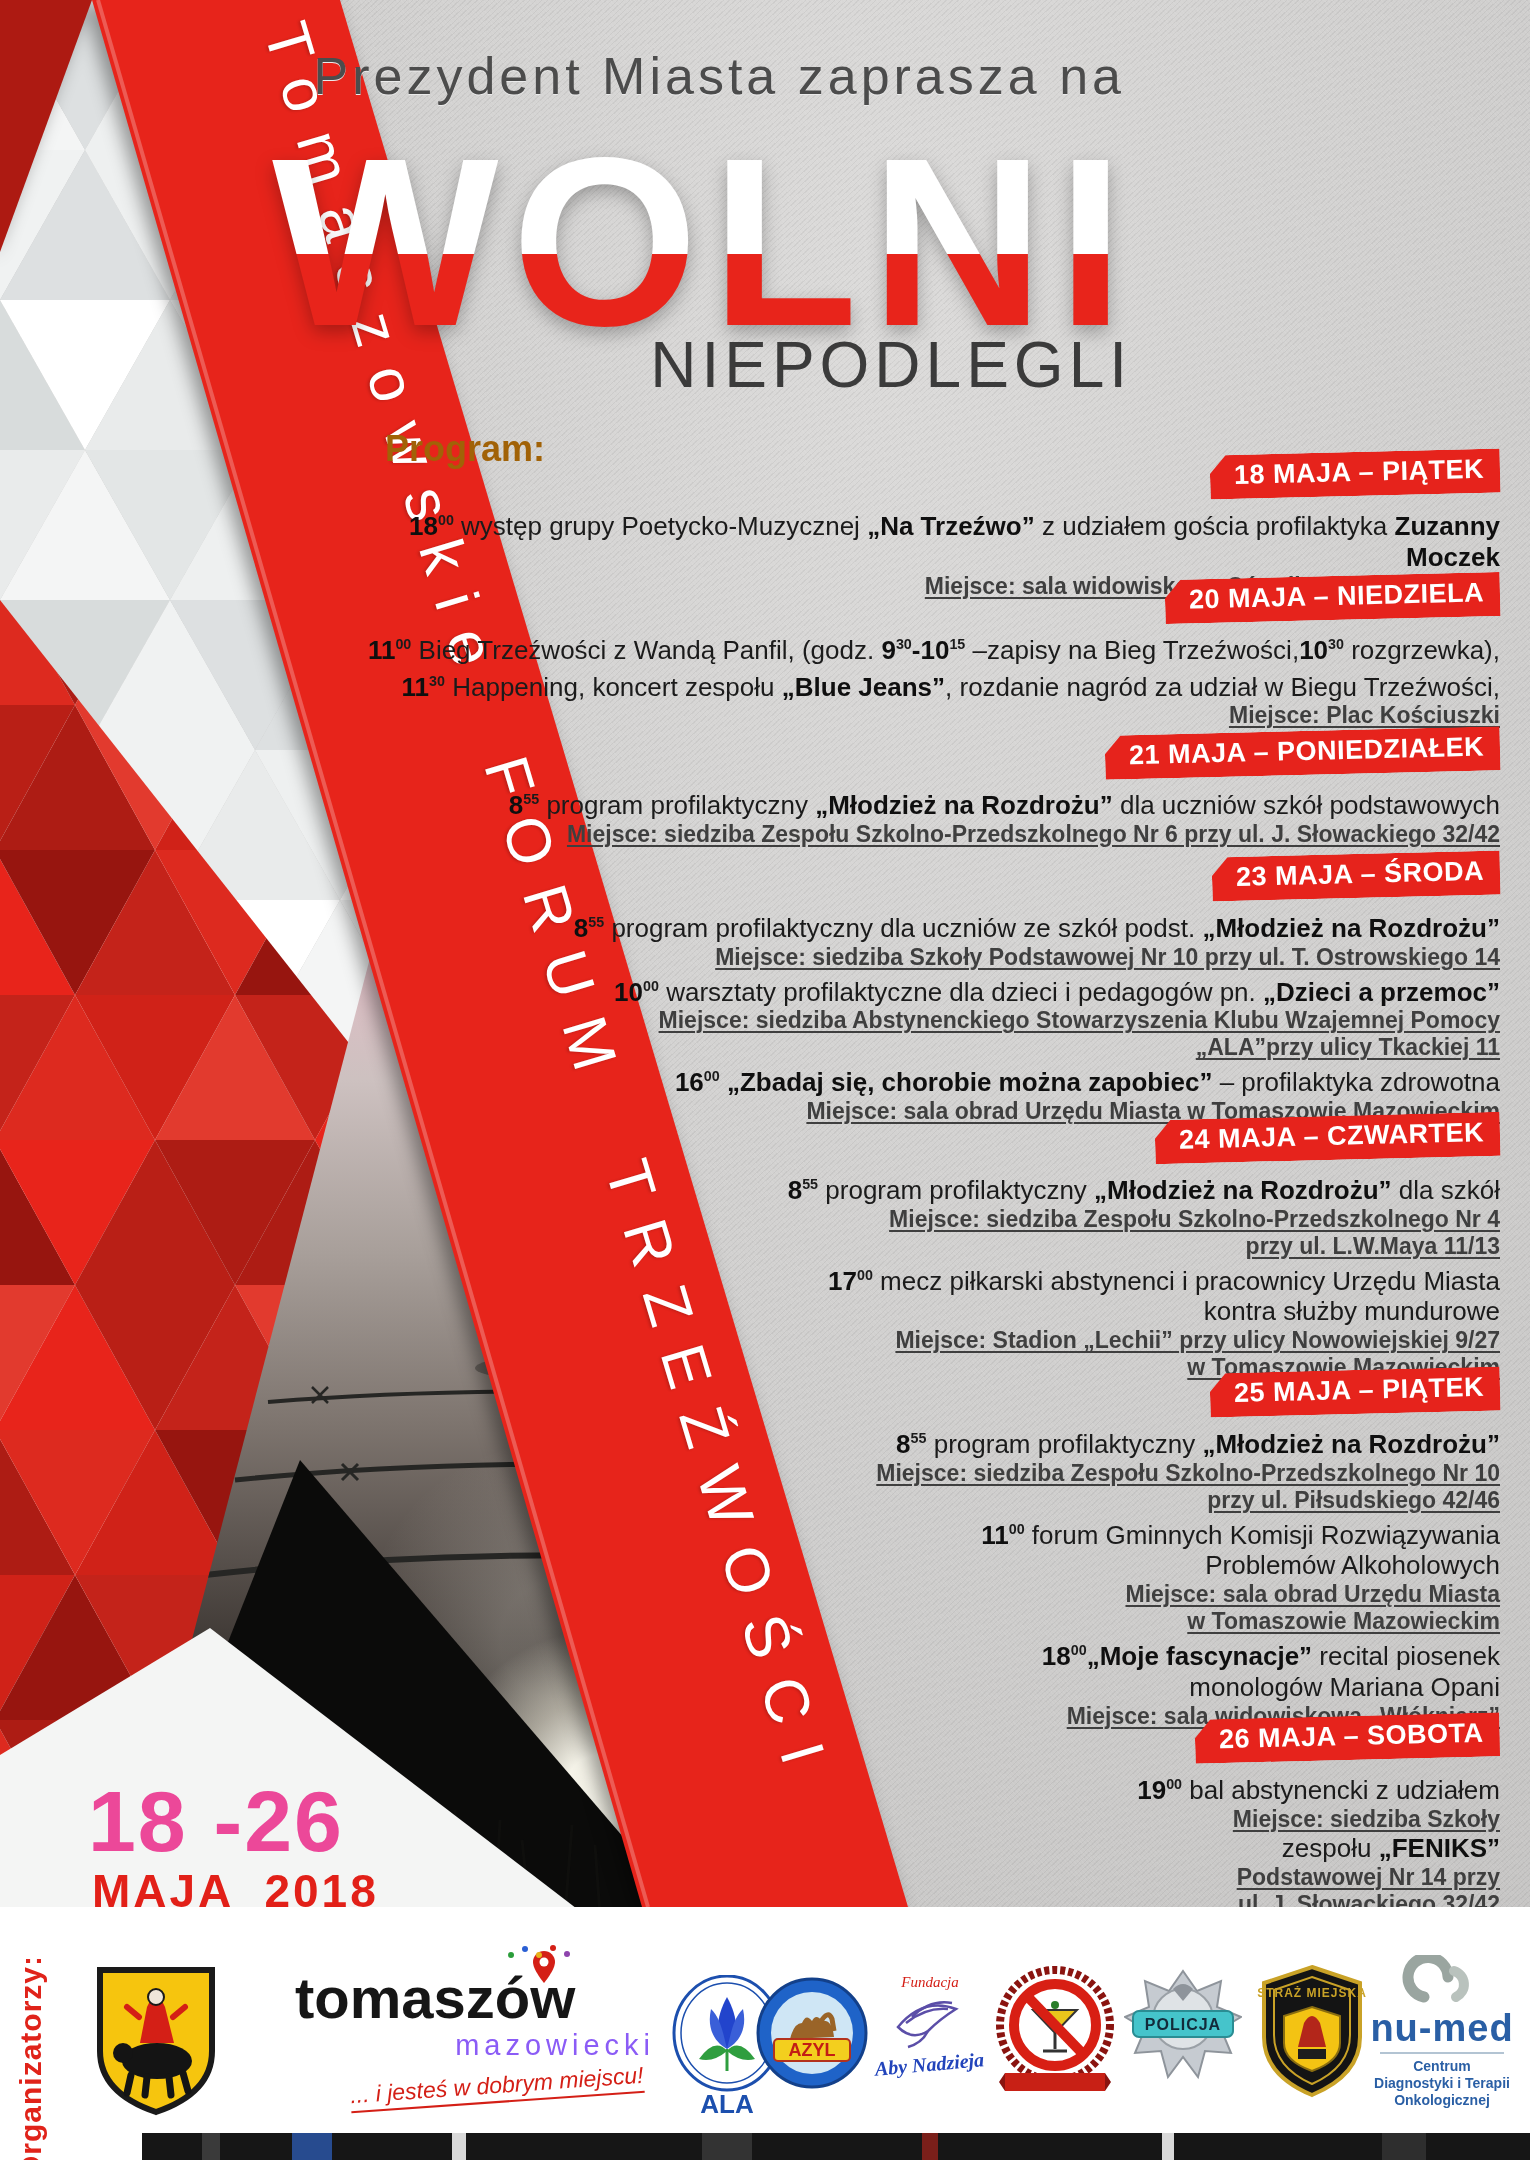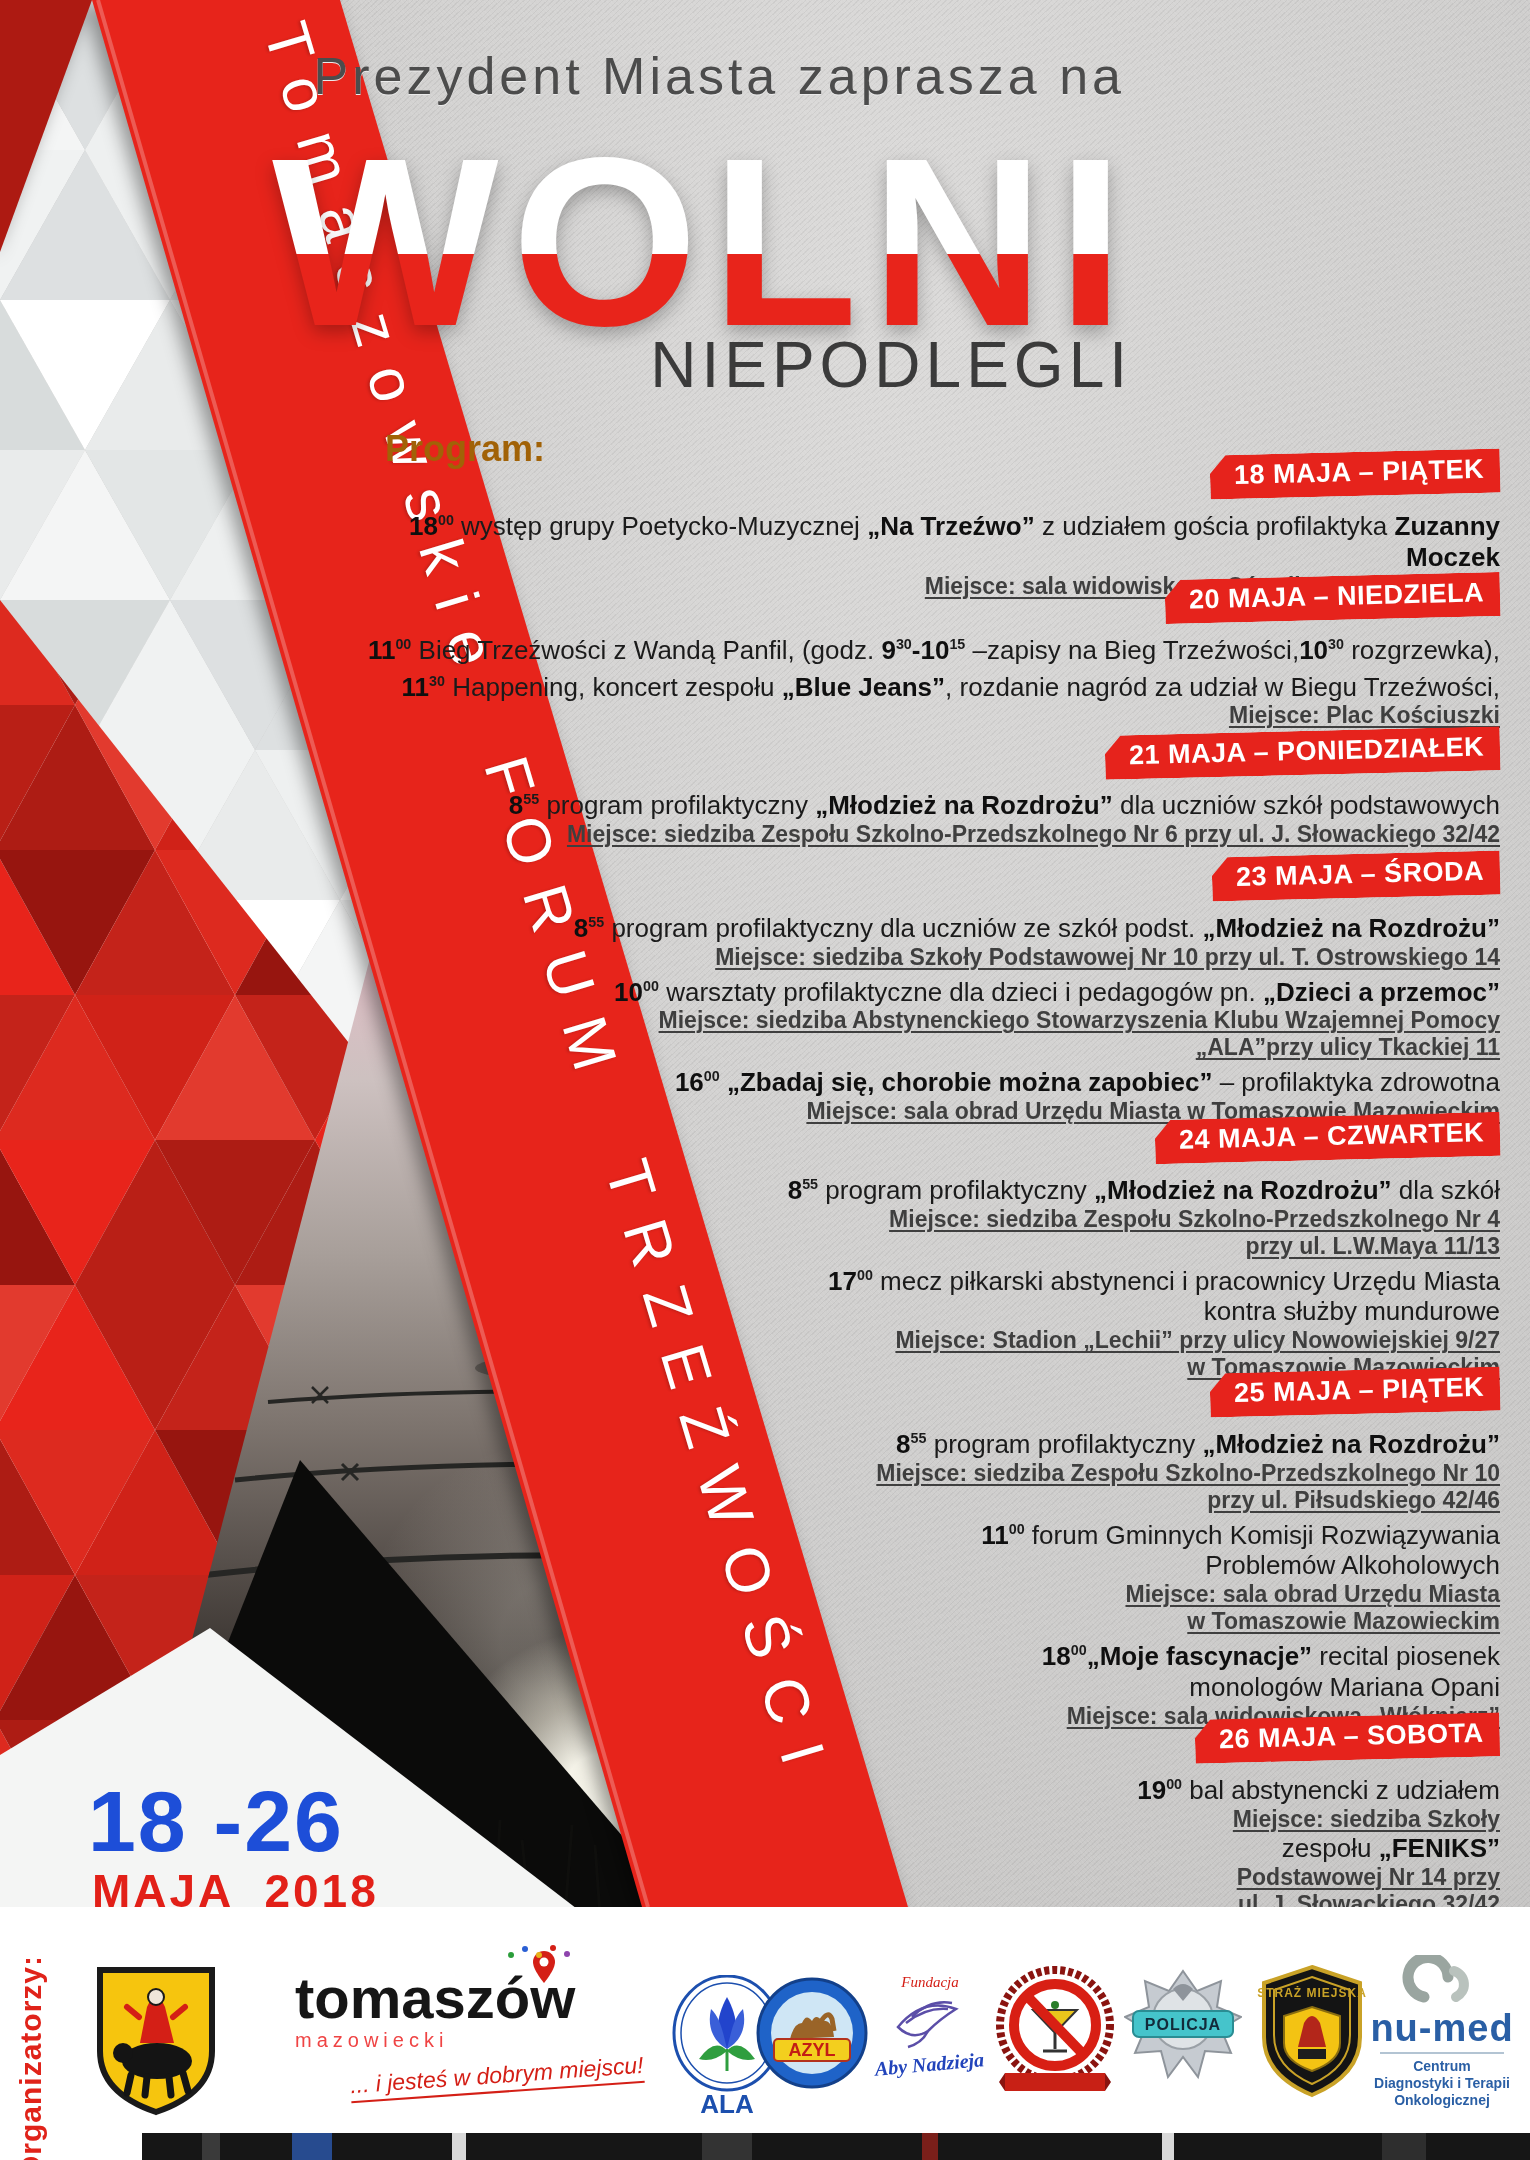--- a/index.html
+++ b/index.html
@@ -22,21 +22,21 @@
       #a89f9a 58%, #7d746e 66%, #403a36 76%, #191715 84%, #0a0a09 100%);}
   .photo-light{position:absolute;left:0;top:0;width:1530px;height:2160px;z-index:4;
     clip-path:polygon(440px 690px,900px 1915px,120px 1915px);
     background:
       radial-gradient(circle at 600px 1790px, rgba(255,253,242,.95) 0 35px, rgba(255,250,232,.5) 90px, rgba(255,250,232,0) 160px),
       radial-gradient(circle at 560px 1640px, rgba(240,235,225,.25) 0 60px, rgba(240,235,225,0) 200px);}
   .photo-detail{position:absolute;left:0;top:0;z-index:5;pointer-events:none;}
   
   .white-wedge{position:absolute;left:0;top:0;width:1530px;height:2160px;z-index:6;
     clip-path:polygon(0 1755px,210px 1628px,585px 1915px,0 1915px);background:#f4f5f4;}
-  .date-range{position:absolute;left:88px;top:1772px;z-index:7;color:#1d4ed8;
+  .date-range{position:absolute;left:88px;top:1772px;z-index:7;color:#ec4899;
     font-size:86px;font-weight:700;letter-spacing:2px;}
   .date-month{position:absolute;left:92px;top:1864px;z-index:7;color:#e22018;
     font-size:46px;font-weight:700;letter-spacing:3px;word-spacing:16px;}
   
   .ribbon-svg{position:absolute;left:0;top:0;z-index:8;filter:drop-shadow(-7px 5px 9px rgba(0,0,0,.38));}
   .ribbon-text{position:absolute;left:318px;top:14px;z-index:9;transform-origin:0 0;
     transform:rotate(73.3deg);color:#fff;font-size:62px;font-weight:400;
     letter-spacing:24px;word-spacing:34px;white-space:nowrap;
     text-shadow:0 2px 3px rgba(0,0,0,.18);}
   
@@ -61,21 +61,21 @@
   .line.main .b{font-weight:700;color:#0f0f0f;}
   .line.main sup{font-size:.55em;font-weight:700;}
   .line.place{font-size:23px;line-height:27px;font-weight:700;color:#3f3f3f;
     text-decoration:underline;text-decoration-thickness:1.5px;text-underline-offset:3px;}
   
   .footer{position:absolute;left:0;top:1907px;width:1530px;height:253px;background:#fff;z-index:12;}
   .organizers{position:absolute;left:14px;top:48px;color:#e0231a;font-weight:700;font-size:30px;
     writing-mode:vertical-rl;transform:rotate(180deg);letter-spacing:1px;}
   .logo-item{position:absolute;}
   .tomaszow-name{font-size:58px;font-weight:700;color:#161616;letter-spacing:0;line-height:1;position:relative;}
-  .tomaszow-region{font-size:20px;color:#ef4444;letter-spacing:5px;margin-top:2px;}
+  .tomaszow-region{font-size:29px;color:#8b5cf6;letter-spacing:5px;margin-top:2px;text-align:right;}
   .tomaszow-tagline{font-size:23px;font-style:italic;color:#d41f16;transform:rotate(-4deg);
     margin-top:10px;margin-left:55px;border-bottom:2px solid #d41f16;display:inline-block;padding-bottom:2px;}
   .pin{position:absolute;top:-20px;left:236px;}
   .cutoff{position:absolute;left:142px;top:2133px;width:1388px;height:27px;background:#161616;z-index:13;}
   .cutoff .frag{position:absolute;top:0;height:27px;}
 </style>
 </head>
 <body>
 
 <div class="poster">

